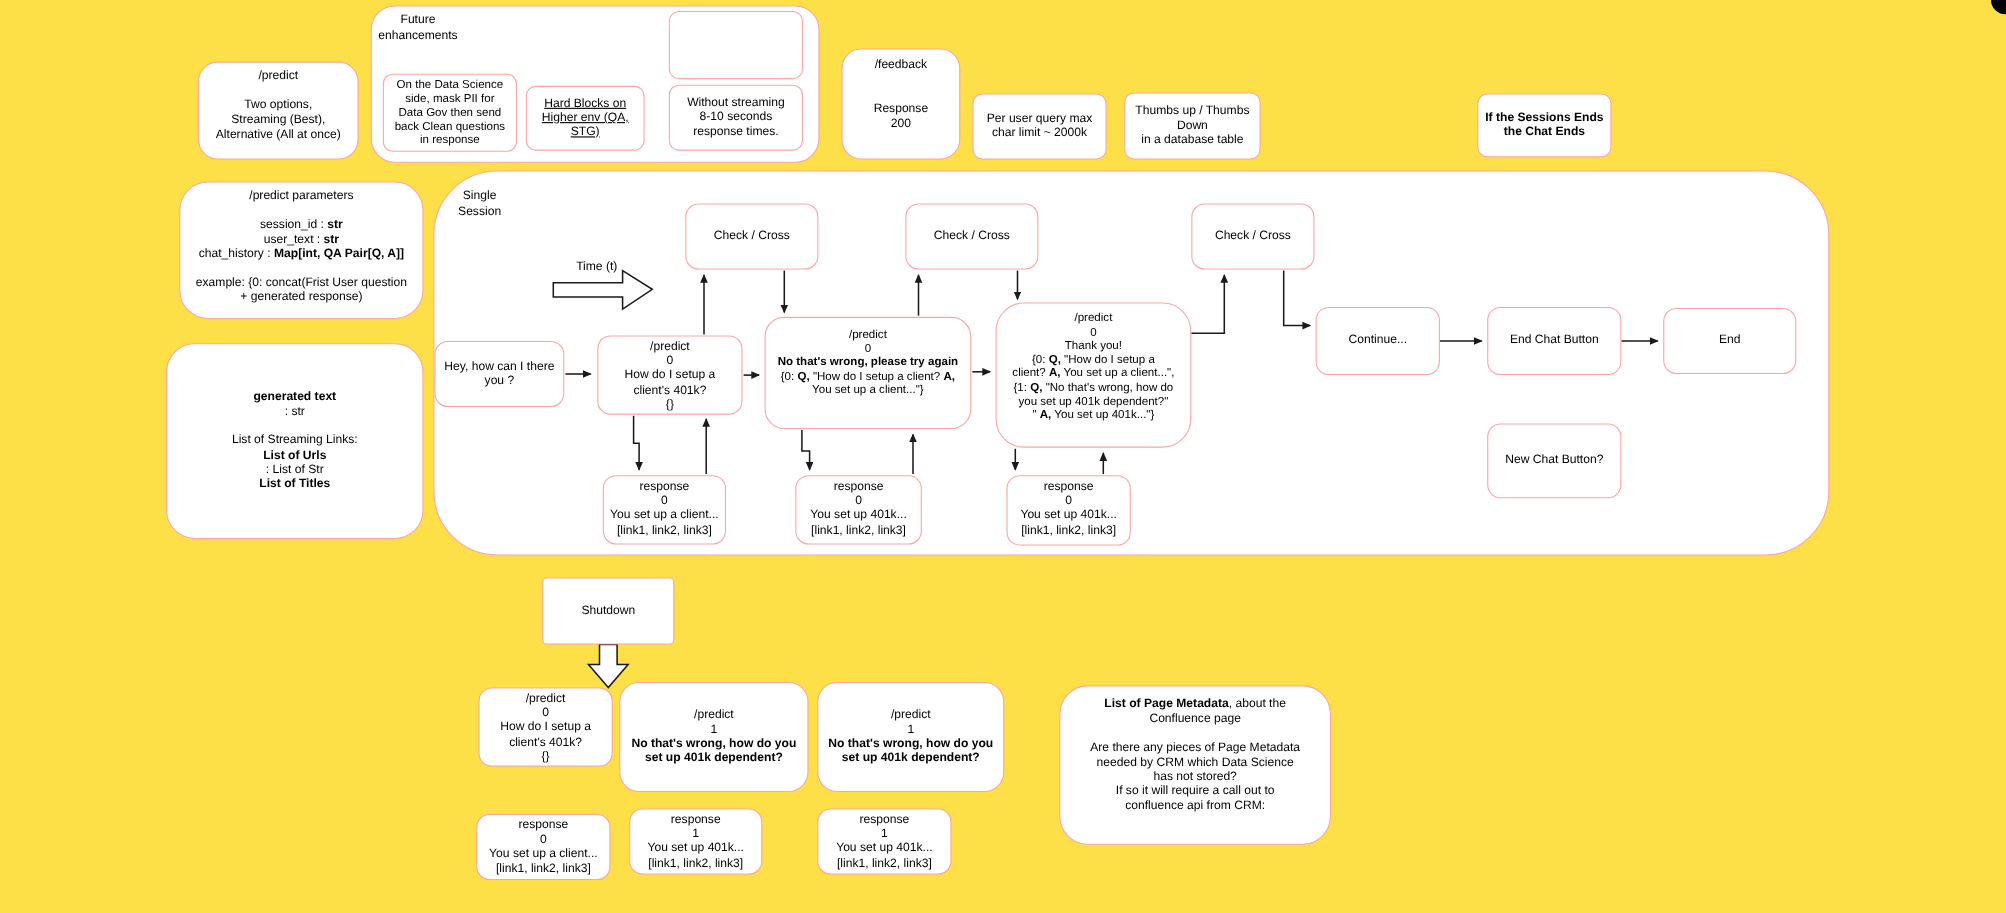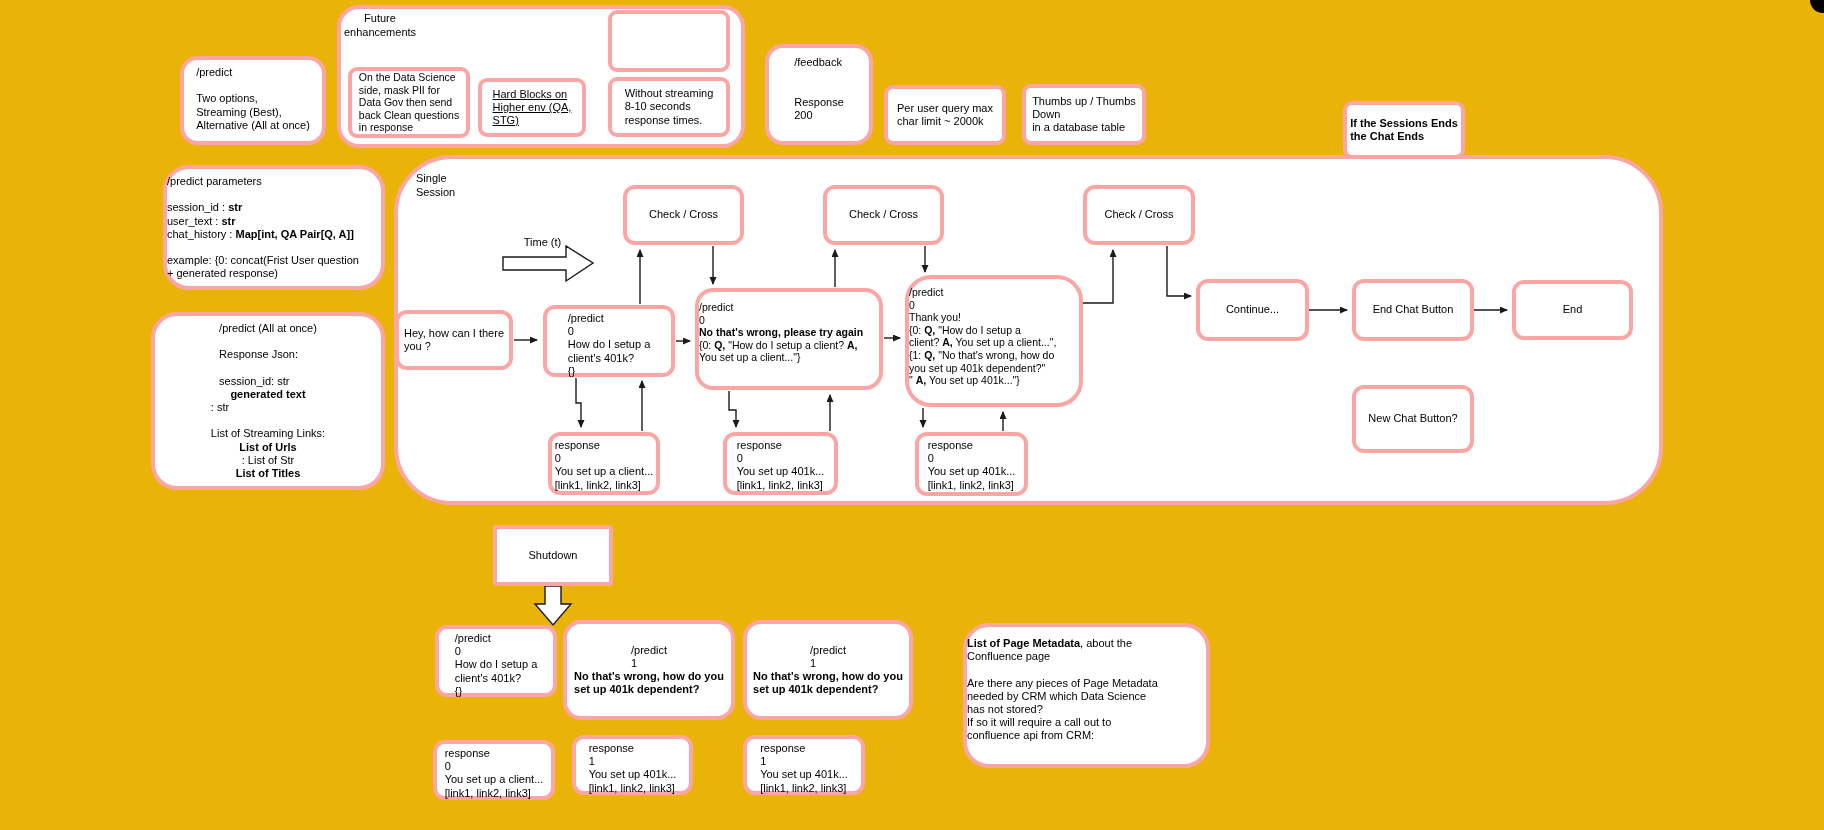--- a/index.html
+++ b/index.html
@@ -1,28 +1,28 @@
 <!DOCTYPE html>
 <html><head>
 <meta charset="utf-8">
 <style>
   html,body{margin:0;padding:0;background:#ffffff;}
-  .canvas{position:relative;width:1824px;height:830px;background:#eab308;overflow:hidden;
+  .canvas{position:relative;width:1824px;height:830px;background:#fde047;overflow:hidden;
           font-family:"Liberation Sans",sans-serif;color:#000;}
   .wires{position:absolute;left:0;top:0;width:1824px;height:830px;}
-  .box{position:absolute;box-sizing:border-box;background:#fff;border:4px solid #fca5a5;
+  .box{position:absolute;box-sizing:border-box;background:#fff;border:1px solid #fca5a5;
        border-radius:12px;display:flex;flex-direction:column;align-items:center;justify-content:center;
-       text-align:left;white-space:pre-line;font-size:11px;line-height:1.2;}
+       text-align:center;white-space:pre-line;font-size:11px;line-height:1.2;}
   .top{justify-content:flex-start;padding-top:3px;}
   .r18{border-radius:18px;}
   .r26{border-radius:26px;}
   .grp{border-radius:22px;background:#fff;}
   .session{border-radius:58px;}
   .lbl{position:absolute;white-space:pre-line;font-size:11px;line-height:1.25;text-align:center;}
-  .bold{font-weight:bold;margin-top:16px;}
+  .bold{font-weight:bold;}
   .fs10{font-size:10.5px;}
   .corner-dot{position:absolute;width:26px;height:26px;background:#000;border-radius:50%;
               right:-12px;top:-13px;}
 </style>
 </head>
 <body>
 
 <div class="canvas">
 
   <div class="box grp" style="left:337px;top:5px;width:408px;height:143px;"></div>
@@ -54,21 +54,21 @@
       <line x1="1003" y1="431" x2="1003" y2="412" marker-end="url(#arr)"></line>
     </g>
 
     <polygon points="503,257 566,257 566,246 593,263 566,281 566,270 503,270" fill="#ffffff" stroke="#1a1a1a" stroke-width="1.4"></polygon>
 
     <polygon points="545,586 561,586 561,604 571,604 553,625 535,604 545,604" fill="#ffffff" stroke="#1a1a1a" stroke-width="1.4"></polygon>
   </svg>
 
   <div class="lbl" style="left:335px;top:12px;width:90px;">Future
 enhancements</div>
-  <div class="lbl" style="left:416px;top:172px;width:60px;text-align:left;">Single
+  <div class="lbl" style="left:406px;top:172px;width:60px;text-align:center;">Single
 Session</div>
   <div class="lbl" style="left:505px;top:236px;width:75px;">Time (t)</div>
 
   <div class="box r18 top" style="left:180px;top:56px;width:146px;height:89px;padding-top:6px;">/predict
 
 Two options,
 Streaming (Best),
 Alternative (All at once)</div>
   <div class="box" style="left:608px;top:10px;width:122px;height:62px;border-radius:9px;"></div>
   <div class="box" style="left:348px;top:67px;width:122px;height:71px;border-radius:9px;font-size:10.5px;">On the Data Science
@@ -96,26 +96,21 @@
 the Chat Ends</div>
 
   <div class="box r26 top" style="left:163px;top:165px;width:222px;height:125px;padding-top:6px;display:block;"><span>/predict parameters
 
 session_id : </span><span style="font-weight: bold;">str</span><span>
 user_text : </span><span style="font-weight: bold;">str</span><span>
 chat_history : </span><span style="font-weight: bold;">Map[int, QA Pair[Q, A]]</span><span>
 
 example: {0: concat(Frist User question
 + generated response)</span></div>
-  <div class="box r26" style="left:151px;top:312px;width:234px;height:178px;"><span>/predict (All at once)
-
-Response Json:
-
-session_id: str
-</span><span style="font-weight: bold;">generated text</span><span> : str
+  <div class="box r26" style="left:151px;top:312px;width:234px;height:178px;"><span style="font-weight: bold;">generated text</span><span> : str
 
 List of Streaming Links:
 </span><span style="font-weight: bold;">List of Urls</span><span>: List of Str
 </span><span style="font-weight: bold;">List of Titles</span></div>
 
   <div class="box" style="left:623px;top:185px;width:121px;height:60px;">Check / Cross</div>
   <div class="box" style="left:823px;top:185px;width:121px;height:60px;">Check / Cross</div>
   <div class="box" style="left:1083px;top:185px;width:112px;height:60px;">Check / Cross</div>
 
   <div class="box" style="left:395px;top:310px;width:118px;height:60px;">Hey, how can I there

